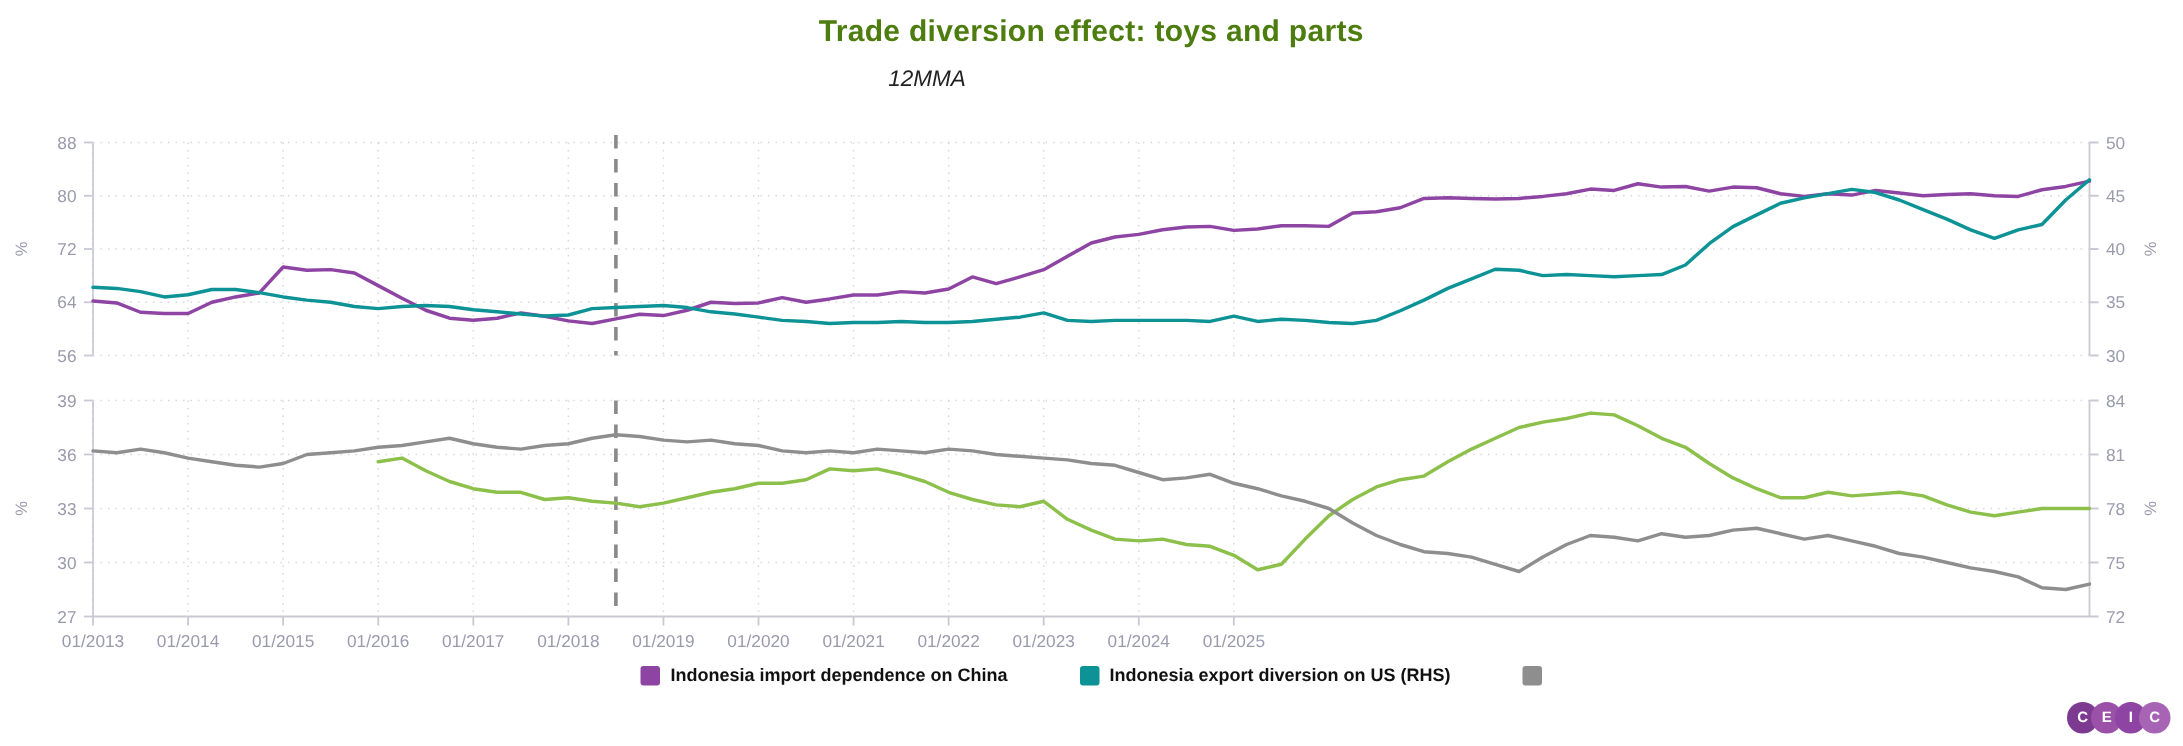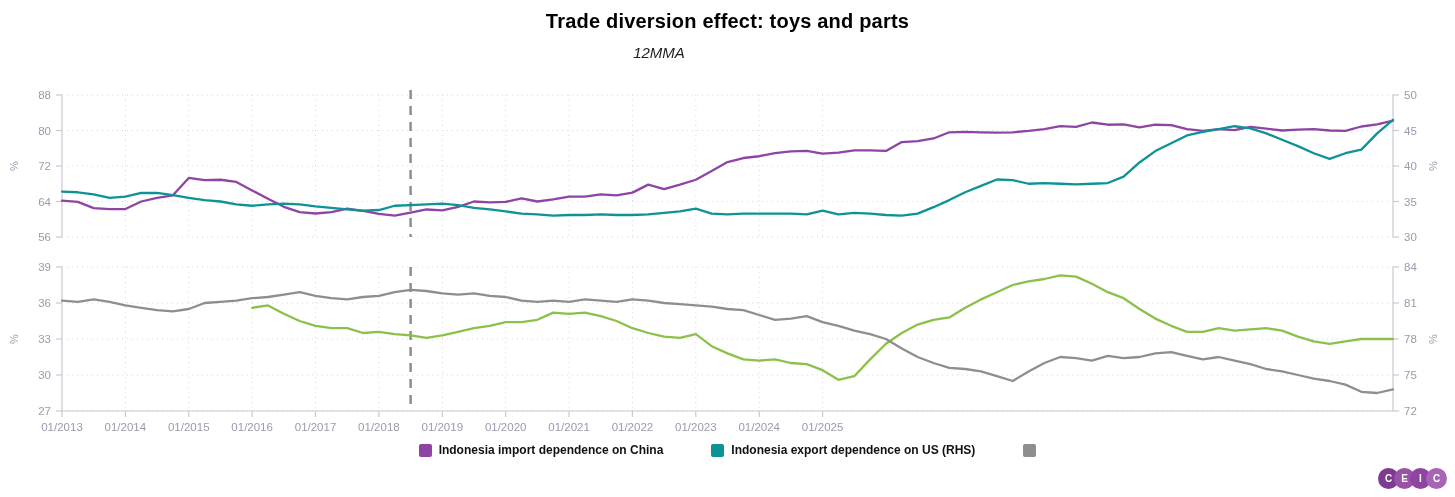--- a/index.html
+++ b/index.html
@@ -8,27 +8,27 @@
     background:#ffffff;
     font-family:"Liberation Sans",sans-serif;
     overflow:hidden;
     position:relative;
   }
   #chart-root{position:absolute;inset:0;}
   .title{
     position:absolute;top:10px;left:0;width:1455px;
     text-align:center;
     font-size:20px;font-weight:bold;
-    color:#000000;
+    color:#4d7c0f;
     letter-spacing:.2px;
   }
   .subtitle{
     position:absolute;top:44px;left:0;width:1236px;
     text-align:center;
-    font-size:15px;font-style:italic;color:#222;padding-left:41px;
+    font-size:15px;font-style:italic;color:#222;
   }
   .plot-svg{position:absolute;top:0;left:0;}
   .legend{
     position:absolute;
     left:0;width:1455px;top:443px;
     display:flex;justify-content:center;align-items:center;
     gap:48px;
   }
   .legend-item{display:flex;align-items:center;gap:7px;}
   .legend-swatch{width:13px;height:13px;border-radius:2px;display:inline-block;}
@@ -178,21 +178,21 @@
       <path d="M62.00,300.60 L77.85,301.80 L93.69,299.40 L109.54,301.80 L125.38,305.40 L141.23,307.80 L157.07,310.20 L172.92,311.40 L188.76,309.00 L204.61,303.00 L220.45,301.80 L236.30,300.60 L252.14,298.20 L267.99,297.00 L283.83,294.60 L299.68,292.20 L315.52,295.80 L331.37,298.20 L347.21,299.40 L363.06,297.00 L378.90,295.80 L394.75,292.20 L410.60,289.80 L426.44,291.00 L442.29,293.40 L458.13,294.60 L473.98,293.40 L489.82,295.80 L505.67,297.00 L521.51,300.60 L537.36,301.80 L553.20,300.60 L569.05,301.80 L584.89,299.40 L600.74,300.60 L616.58,301.80 L632.43,299.40 L648.27,300.60 L664.12,303.00 L679.96,304.20 L695.81,305.40 L711.65,306.60 L727.50,309.00 L743.35,310.20 L759.19,315.00 L775.04,319.80 L790.88,318.60 L806.73,316.20 L822.57,322.20 L838.42,325.80 L854.26,330.60 L870.11,334.20 L885.95,339.00 L901.80,348.60 L917.64,357.00 L933.49,363.00 L949.33,367.80 L965.18,369.00 L981.02,371.40 L996.87,376.20 L1012.71,381.00 L1028.56,371.40 L1044.40,363.00 L1060.25,357.00 L1076.10,358.20 L1091.94,360.60 L1107.79,355.80 L1123.63,358.20 L1139.48,357.00 L1155.32,353.40 L1171.17,352.20 L1187.01,355.80 L1202.86,359.40 L1218.70,357.00 L1234.55,360.60 L1250.39,364.20 L1266.24,369.00 L1282.08,371.40 L1297.93,375.00 L1313.77,378.60 L1329.62,381.00 L1345.46,384.60 L1361.31,391.80 L1377.15,393.00 L1393.00,389.40" fill="none" stroke="#8e8e8e" stroke-width="2.3" stroke-linejoin="round" stroke-linecap="round"></path>
     </svg>
 
   <div class="legend">
     <div class="legend-item">
       <span class="legend-swatch" style="background:#8e44a3"></span>
       <span class="legend-text">Indonesia import dependence on China</span>
     </div>
     <div class="legend-item">
       <span class="legend-swatch" style="background:#0d9396"></span>
-      <span class="legend-text">Indonesia export dependence on US (RHS)</span>
+      <span class="legend-text">Indonesia export diversion on US (RHS)</span>
     </div>
     <div class="legend-item">
       <span class="legend-swatch" style="background:#8e8e8e"></span>
     </div>
   </div>
 
   <div class="ceic">
     <span class="ceic-dot">C</span>
     <span class="ceic-dot">E</span>
     <span class="ceic-dot">I</span>

